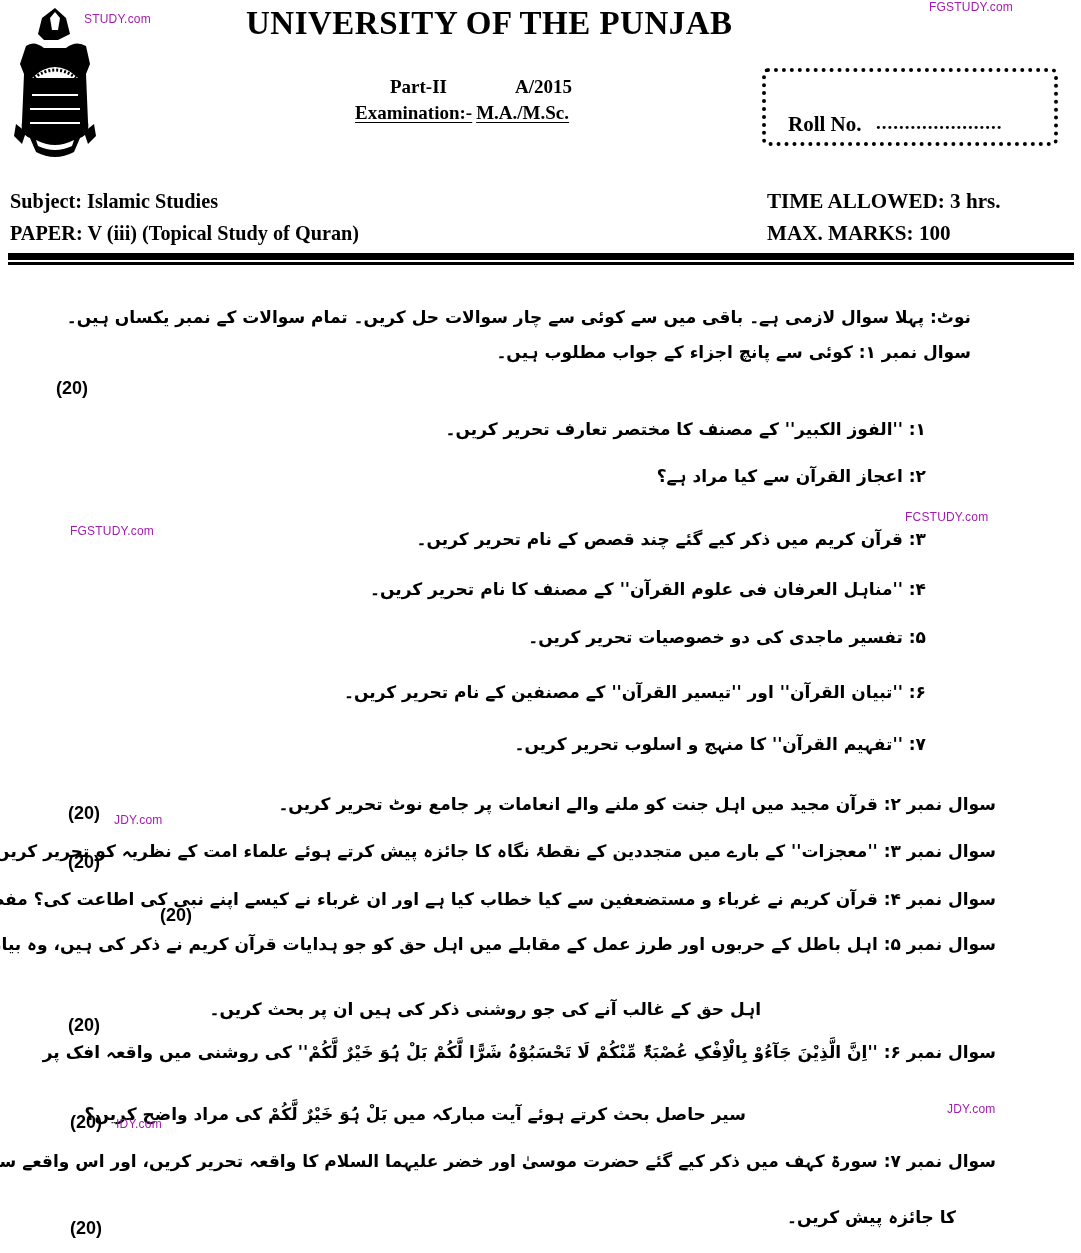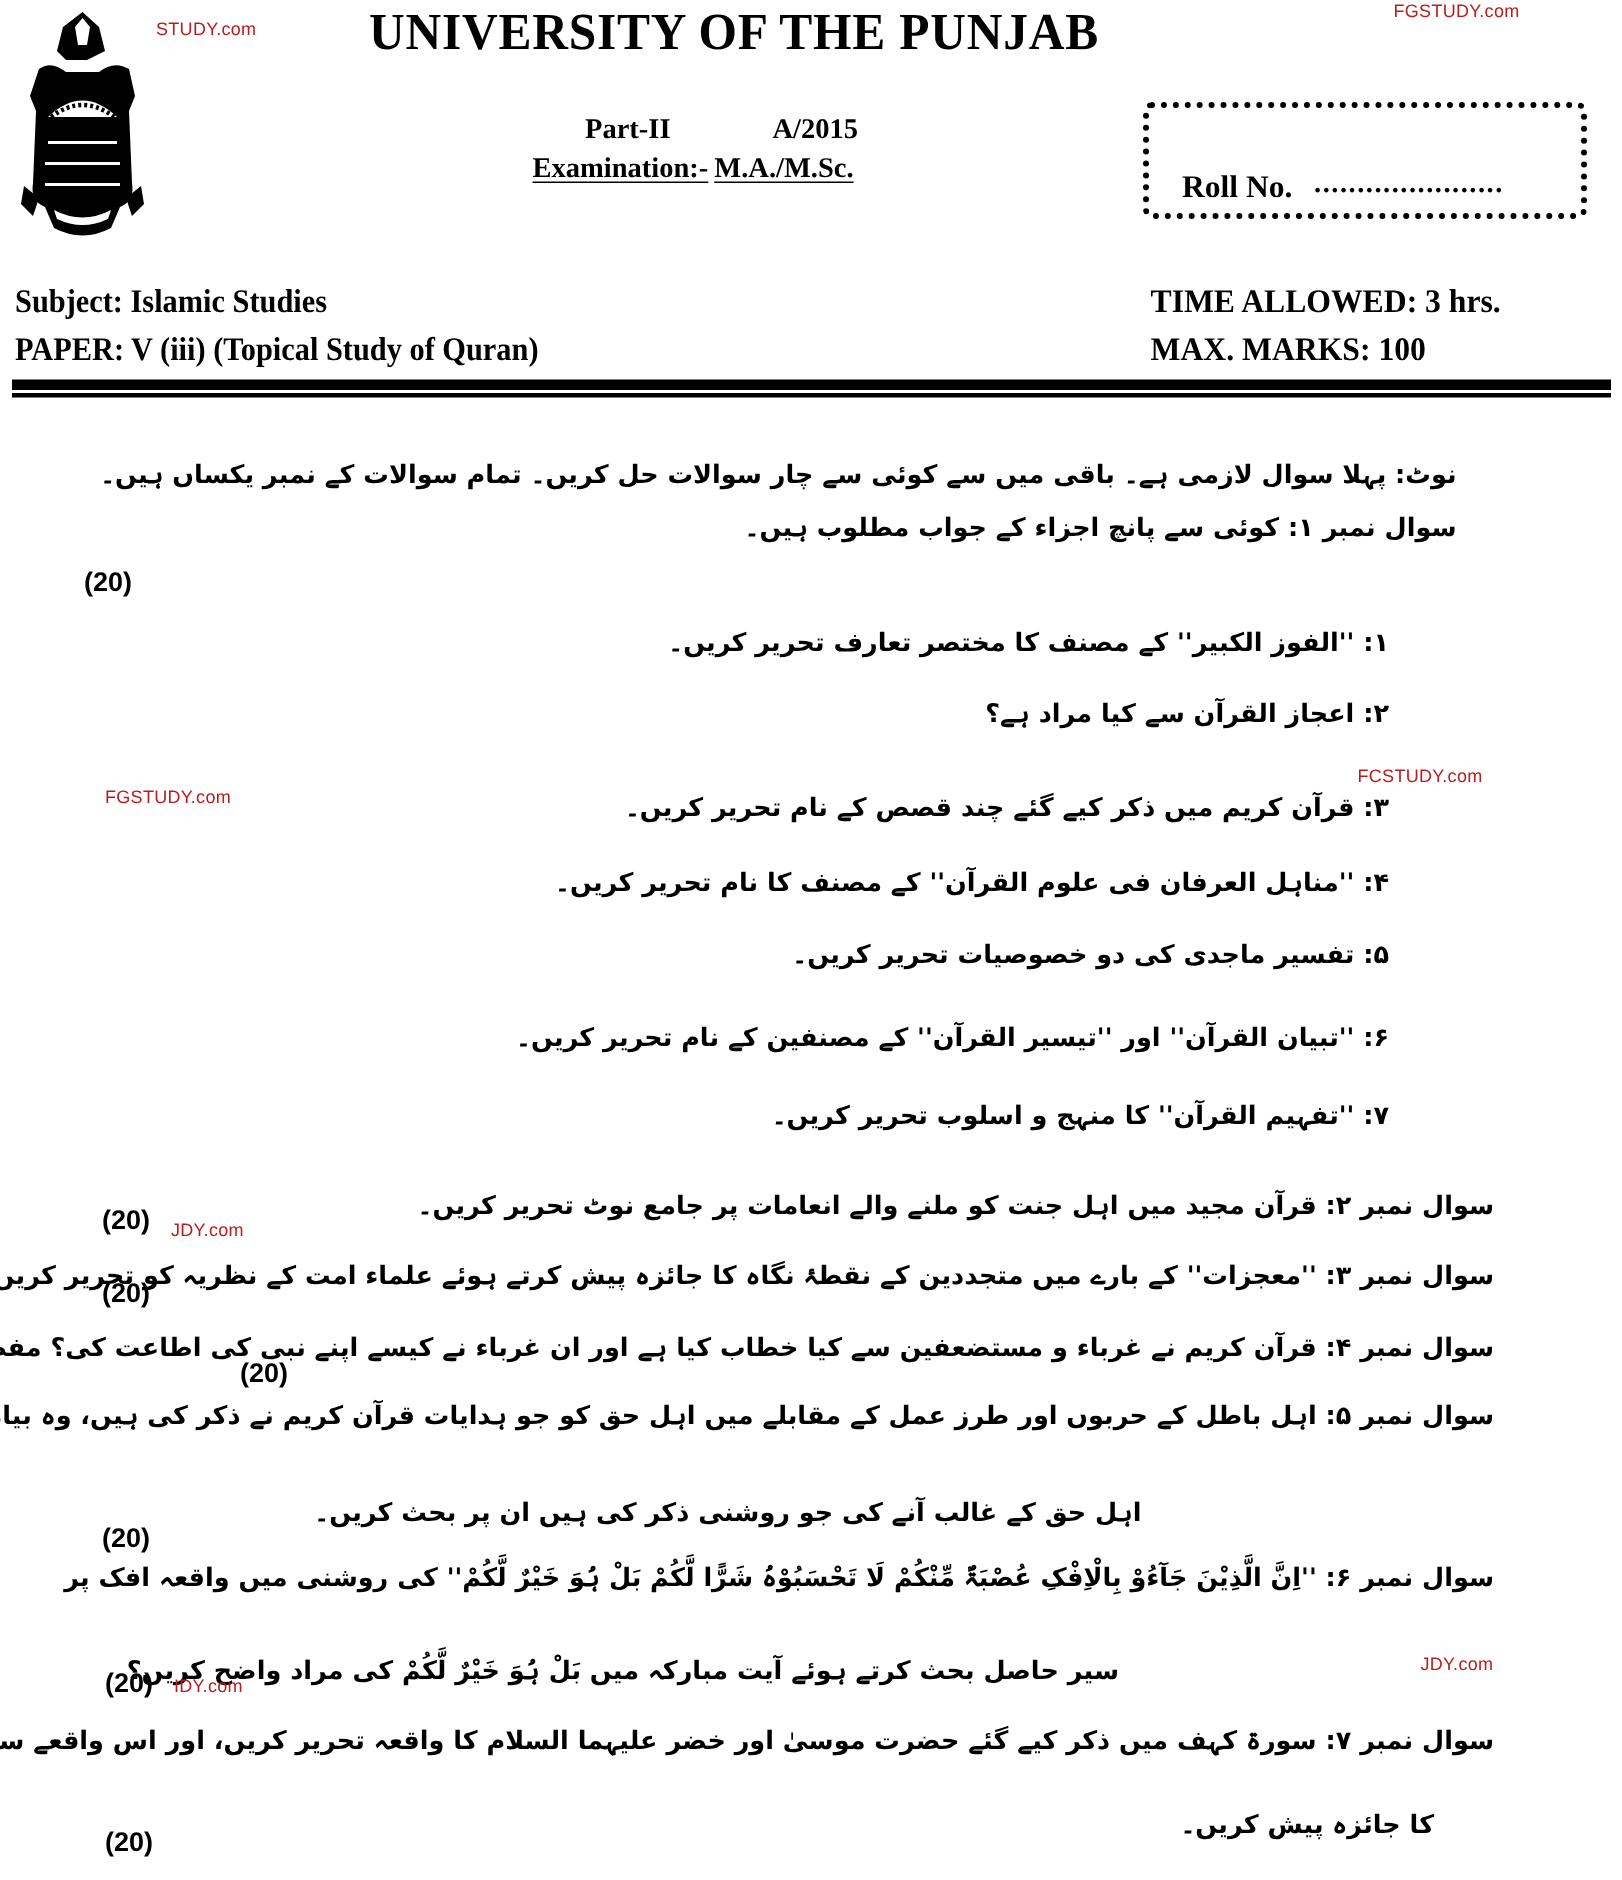--- a/index.html
+++ b/index.html
@@ -1,20 +1,20 @@
 <!DOCTYPE html>
 <html><head>
   <meta charset="utf-8">
   <style>
     * { box-sizing: border-box; margin: 0; padding: 0; }
     html, body { width: 1081px; height: 1253px; background: #ffffff; overflow: hidden; }
     body { position: relative; font-family: "Liberation Serif", serif; color: #000; }
 
     .abs { position: absolute; }
-    .wm { position: absolute; font-family: "Liberation Sans", sans-serif; font-size: 12px; color: #b91c1c; letter-spacing: 0.2px; }
+    .wm { position: absolute; font-family: "Liberation Sans", sans-serif; font-size: 12px; color: #a21caf; letter-spacing: 0.2px; }
 
     .title { left: 246px; top: 4px; font-size: 33px; font-weight: bold; letter-spacing: 0.5px; transform: scaleY(1.05); }
     .part { left: 390px; top: 76px; font-size: 19px; font-weight: bold; }
     .session { left: 515px; top: 76px; font-size: 19px; font-weight: bold; }
     .exam { left: 355px; top: 102px; font-size: 19px; font-weight: bold; text-decoration: underline; text-underline-offset: 3px; }
     .exam span { margin-left: 4px; margin-top: 48px; }
 
     .rollbox { left: 762px; top: 68px; width: 296px; height: 78px; border: 4px dotted #000; border-radius: 6px; }
     .rollbox .label { position: absolute; left: 22px; top: 40px; font-size: 21px; font-weight: bold; }
     .rollbox .dots { position: absolute; left: 110px; top: 40px; font-size: 19px; font-weight: bold; letter-spacing: 1px; }
@@ -44,21 +44,21 @@
     <path d="M20 74 Q41 58 62 74" stroke="#000" stroke-width="3" fill="none" stroke-dasharray="2 2"></path>
     <rect x="18" y="90" width="46" height="2" fill="#fff"></rect>
     <rect x="16" y="104" width="50" height="2" fill="#fff"></rect>
     <rect x="16" y="118" width="50" height="2" fill="#fff"></rect>
     <path d="M22 136 Q41 146 60 136 L58 142 Q41 150 24 142 Z" fill="#fff"></path>
     <path d="M2 120 L12 128 L8 140 L0 132 Z" fill="#000"></path>
     <path d="M80 120 L70 128 L74 140 L82 132 Z" fill="#000"></path>
   </svg>
 </div>
 
-<span class="wm" style="left:104px; top:12px;">STUDY.com</span>
+<span class="wm" style="left:84px; top:12px;">STUDY.com</span>
 <span class="wm" style="left:929px; top:0px;">FGSTUDY.com</span>
 
 <div class="abs title">UNIVERSITY OF THE PUNJAB</div>
 <div class="abs part">Part-II</div>
 <div class="abs session">A/2015</div>
 <div class="abs exam">
   <span style="margin-left:0">Examination:-</span><span>M.A./M.Sc.</span>
 </div>
 
 <div class="abs rollbox">

